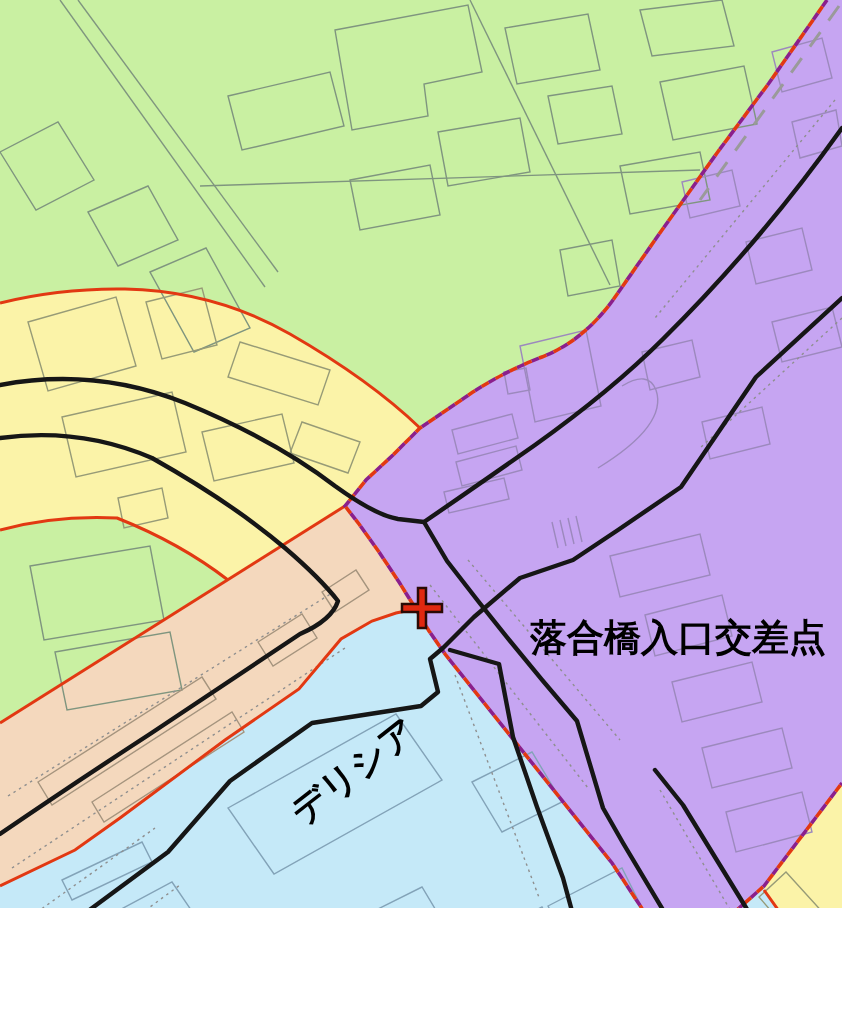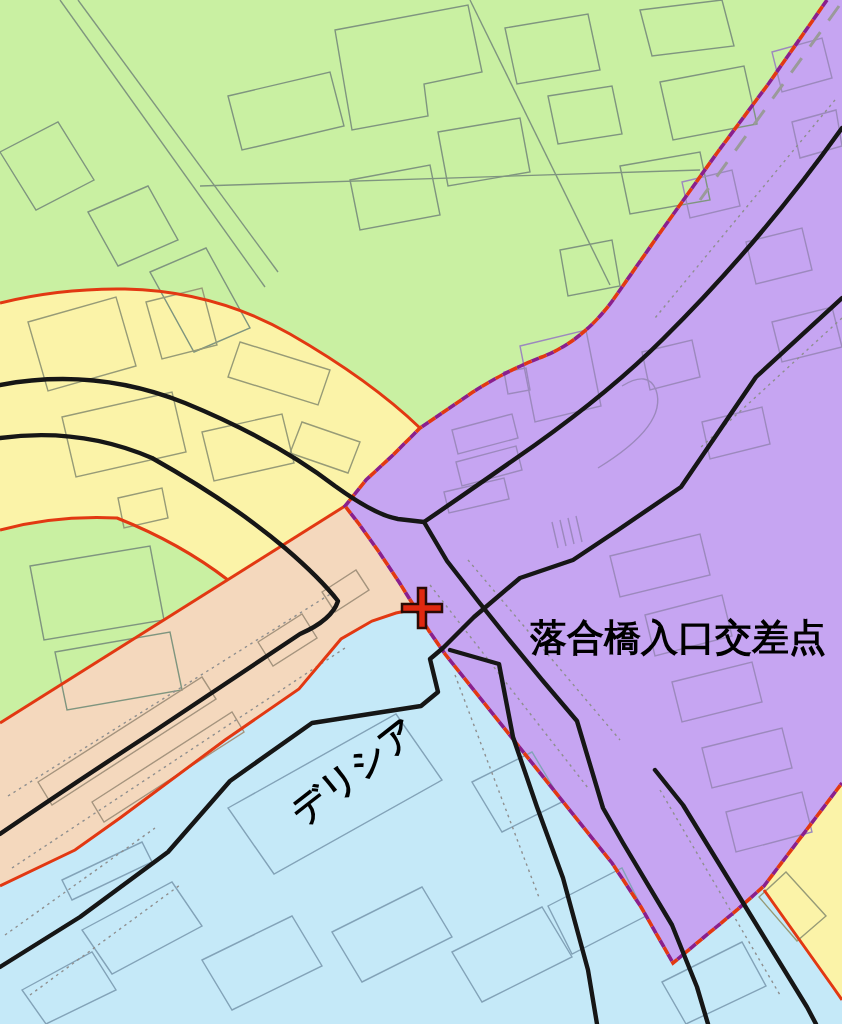--- a/index.html
+++ b/index.html
@@ -1,16 +1,16 @@
 <!DOCTYPE html>
 <html><head>
 <meta charset="utf-8">
 <style>
   html,body{margin:0;padding:0;background:#ffffff;}
-  #map-root{position:relative;width:842px;height:1024px;overflow:hidden;background:#c9f0a2;}
+  #map-root{position:relative;width:842px;height:908px;overflow:hidden;background:#c9f0a2;}
   svg{display:block;}
   .maplabel{font-family:"Liberation Sans","DejaVu Sans",sans-serif;font-weight:bold;fill:#000000;}
 </style>
 </head>
 <body>
 
 <div id="map-root">
 <svg width="842" height="1024" viewBox="0 0 842 1024" xmlns="http://www.w3.org/2000/svg">
 
   <rect x="0" y="0" width="842" height="1024" fill="#c9f0a2"></rect>

